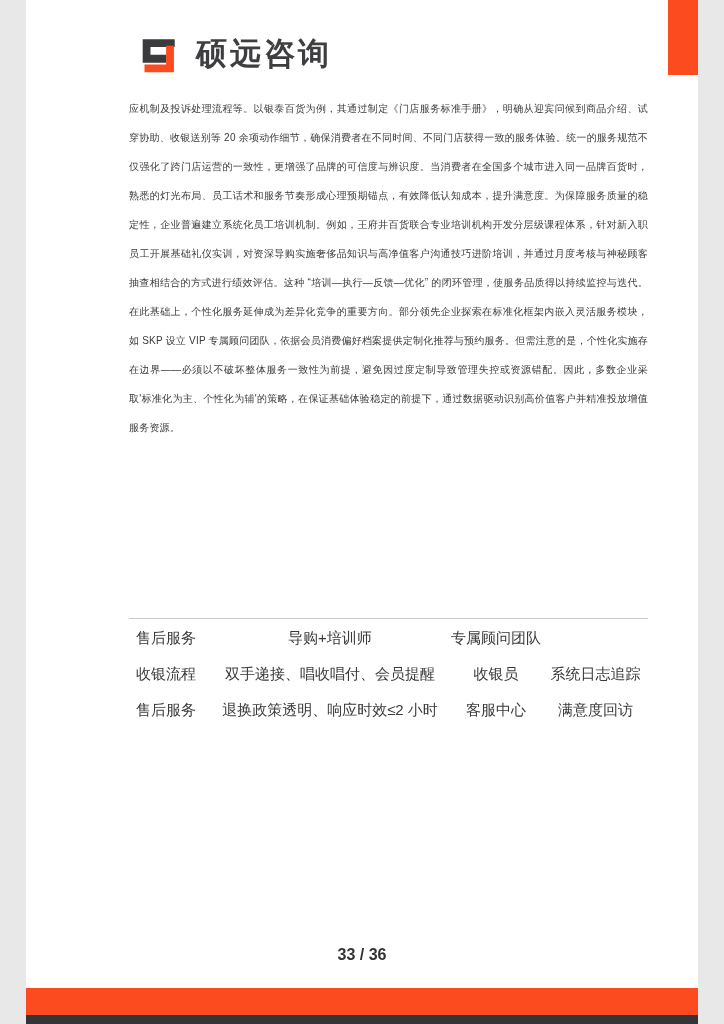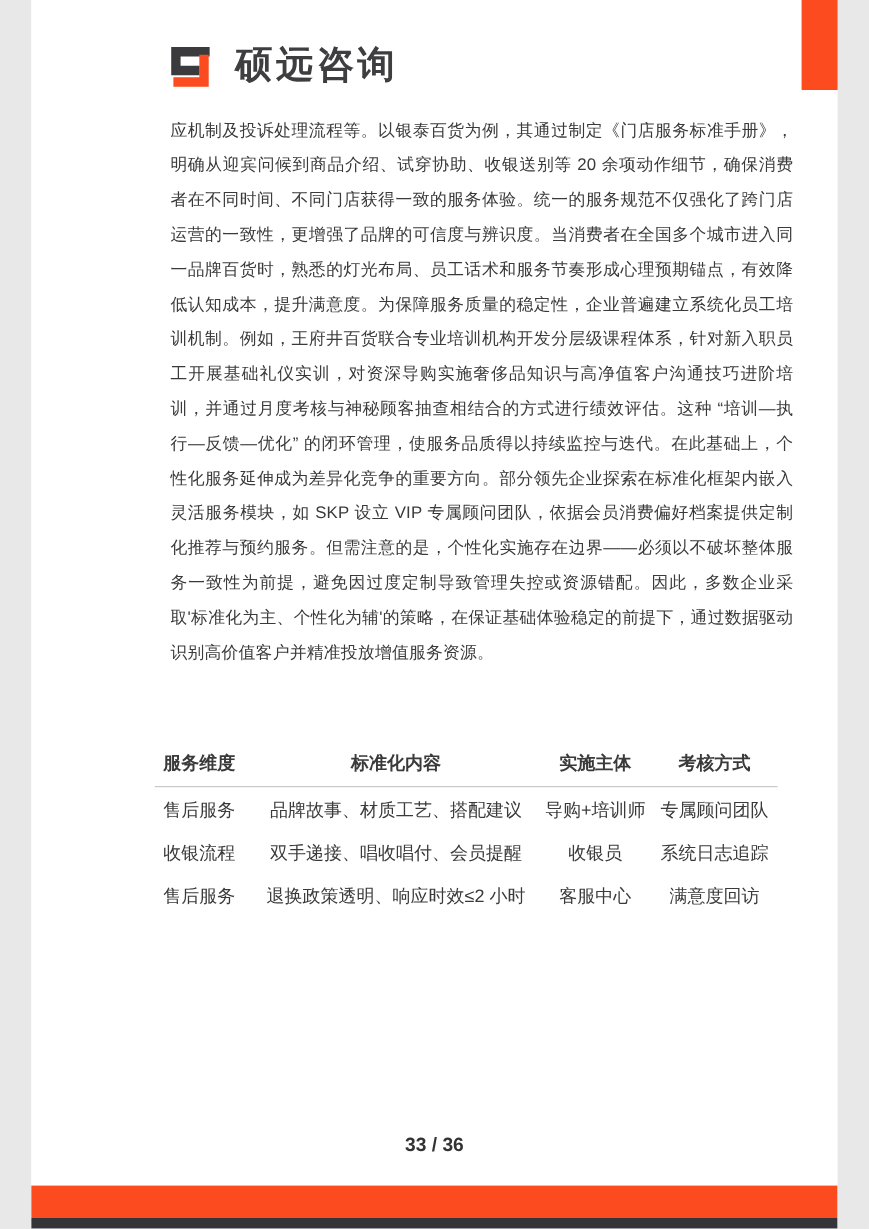--- a/index.html
+++ b/index.html
@@ -35,23 +35,23 @@
     top: 0;
     left: 642px;
     width: 46px;
     height: 75px;
   }
 
   
   .body-text {
     position: absolute;
     top: 94px;
-    left: 116px;
+    left: 103px;
     width: 519px;
-    font-size: 14px;
+    font-size: 10px;
     line-height: 29px;
     color: #3a3a3a;
     text-align: justify;
     letter-spacing: 0.2px;
   }
 
   
   .svc-table {
     position: absolute;
     top: 618px;
@@ -114,30 +114,23 @@
         <path d="M 36.5 17 V 38.75 H 12" fill="none" stroke="#FB4B1F" stroke-width="7.5"></path>
       </svg>
     </span>
     <span class="logo-text">硕远咨询</span>
   </div>
   <div class="top-accent" style="background:#FB4B1F"></div>
 
   <div class="body-text">应机制及投诉处理流程等。以银泰百货为例，其通过制定《门店服务标准手册》，明确从迎宾问候到商品介绍、试穿协助、收银送别等 20 余项动作细节，确保消费者在不同时间、不同门店获得一致的服务体验。统一的服务规范不仅强化了跨门店运营的一致性，更增强了品牌的可信度与辨识度。当消费者在全国多个城市进入同一品牌百货时，熟悉的灯光布局、员工话术和服务节奏形成心理预期锚点，有效降低认知成本，提升满意度。为保障服务质量的稳定性，企业普遍建立系统化员工培训机制。例如，王府井百货联合专业培训机构开发分层级课程体系，针对新入职员工开展基础礼仪实训，对资深导购实施奢侈品知识与高净值客户沟通技巧进阶培训，并通过月度考核与神秘顾客抽查相结合的方式进行绩效评估。这种 “培训—执行—反馈—优化” 的闭环管理，使服务品质得以持续监控与迭代。在此基础上，个性化服务延伸成为差异化竞争的重要方向。部分领先企业探索在标准化框架内嵌入灵活服务模块，如 SKP 设立 VIP 专属顾问团队，依据会员消费偏好档案提供定制化推荐与预约服务。但需注意的是，个性化实施存在边界——必须以不破坏整体服务一致性为前提，避免因过度定制导致管理失控或资源错配。因此，多数企业采取'标准化为主、个性化为辅'的策略，在保证基础体验稳定的前提下，通过数据驱动识别高价值客户并精准投放增值服务资源。</div>
 
   <div class="svc-table">
-    <div class="t-row header">
-      <div class="t-cell c0">服务维度</div>
-      <div class="t-cell">标准化内容</div>
-      <div class="t-cell">实施主体</div>
-      <div class="t-cell">考核方式</div>
-    </div>
     <hr class="t-head-rule">
     <div class="t-row">
       <div class="t-cell c0">售后服务</div>
-      <div class="t-cell">品牌故事、材质工艺、搭配建议</div>
       <div class="t-cell">导购+培训师</div>
       <div class="t-cell">专属顾问团队</div>
     </div>
     <div class="t-row">
       <div class="t-cell c0">收银流程</div>
       <div class="t-cell">双手递接、唱收唱付、会员提醒</div>
       <div class="t-cell">收银员</div>
       <div class="t-cell">系统日志追踪</div>
     </div>
     <div class="t-row">

